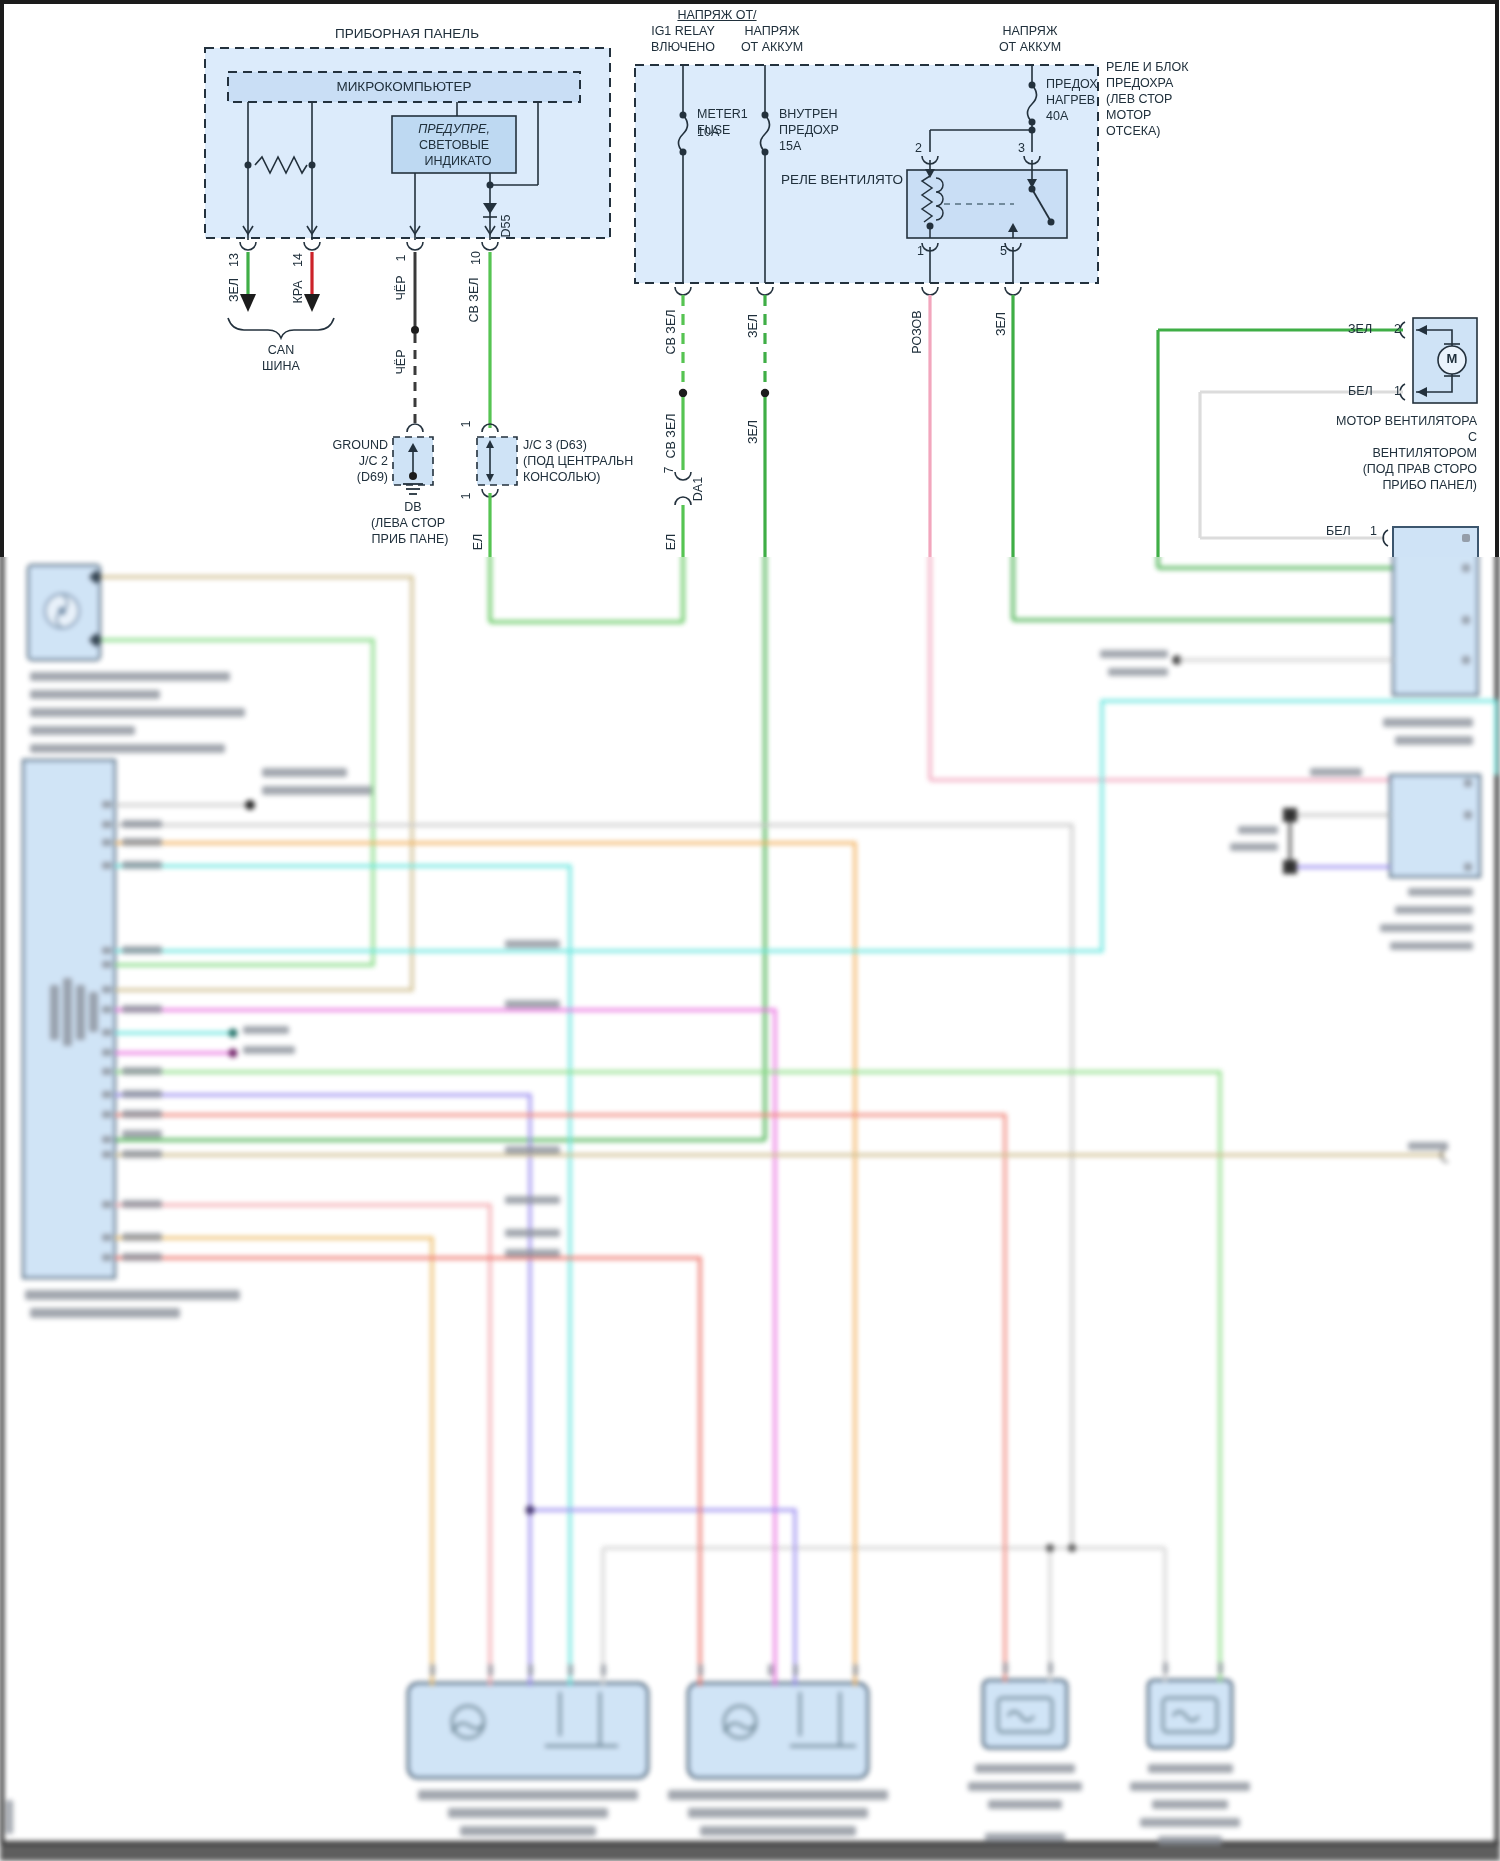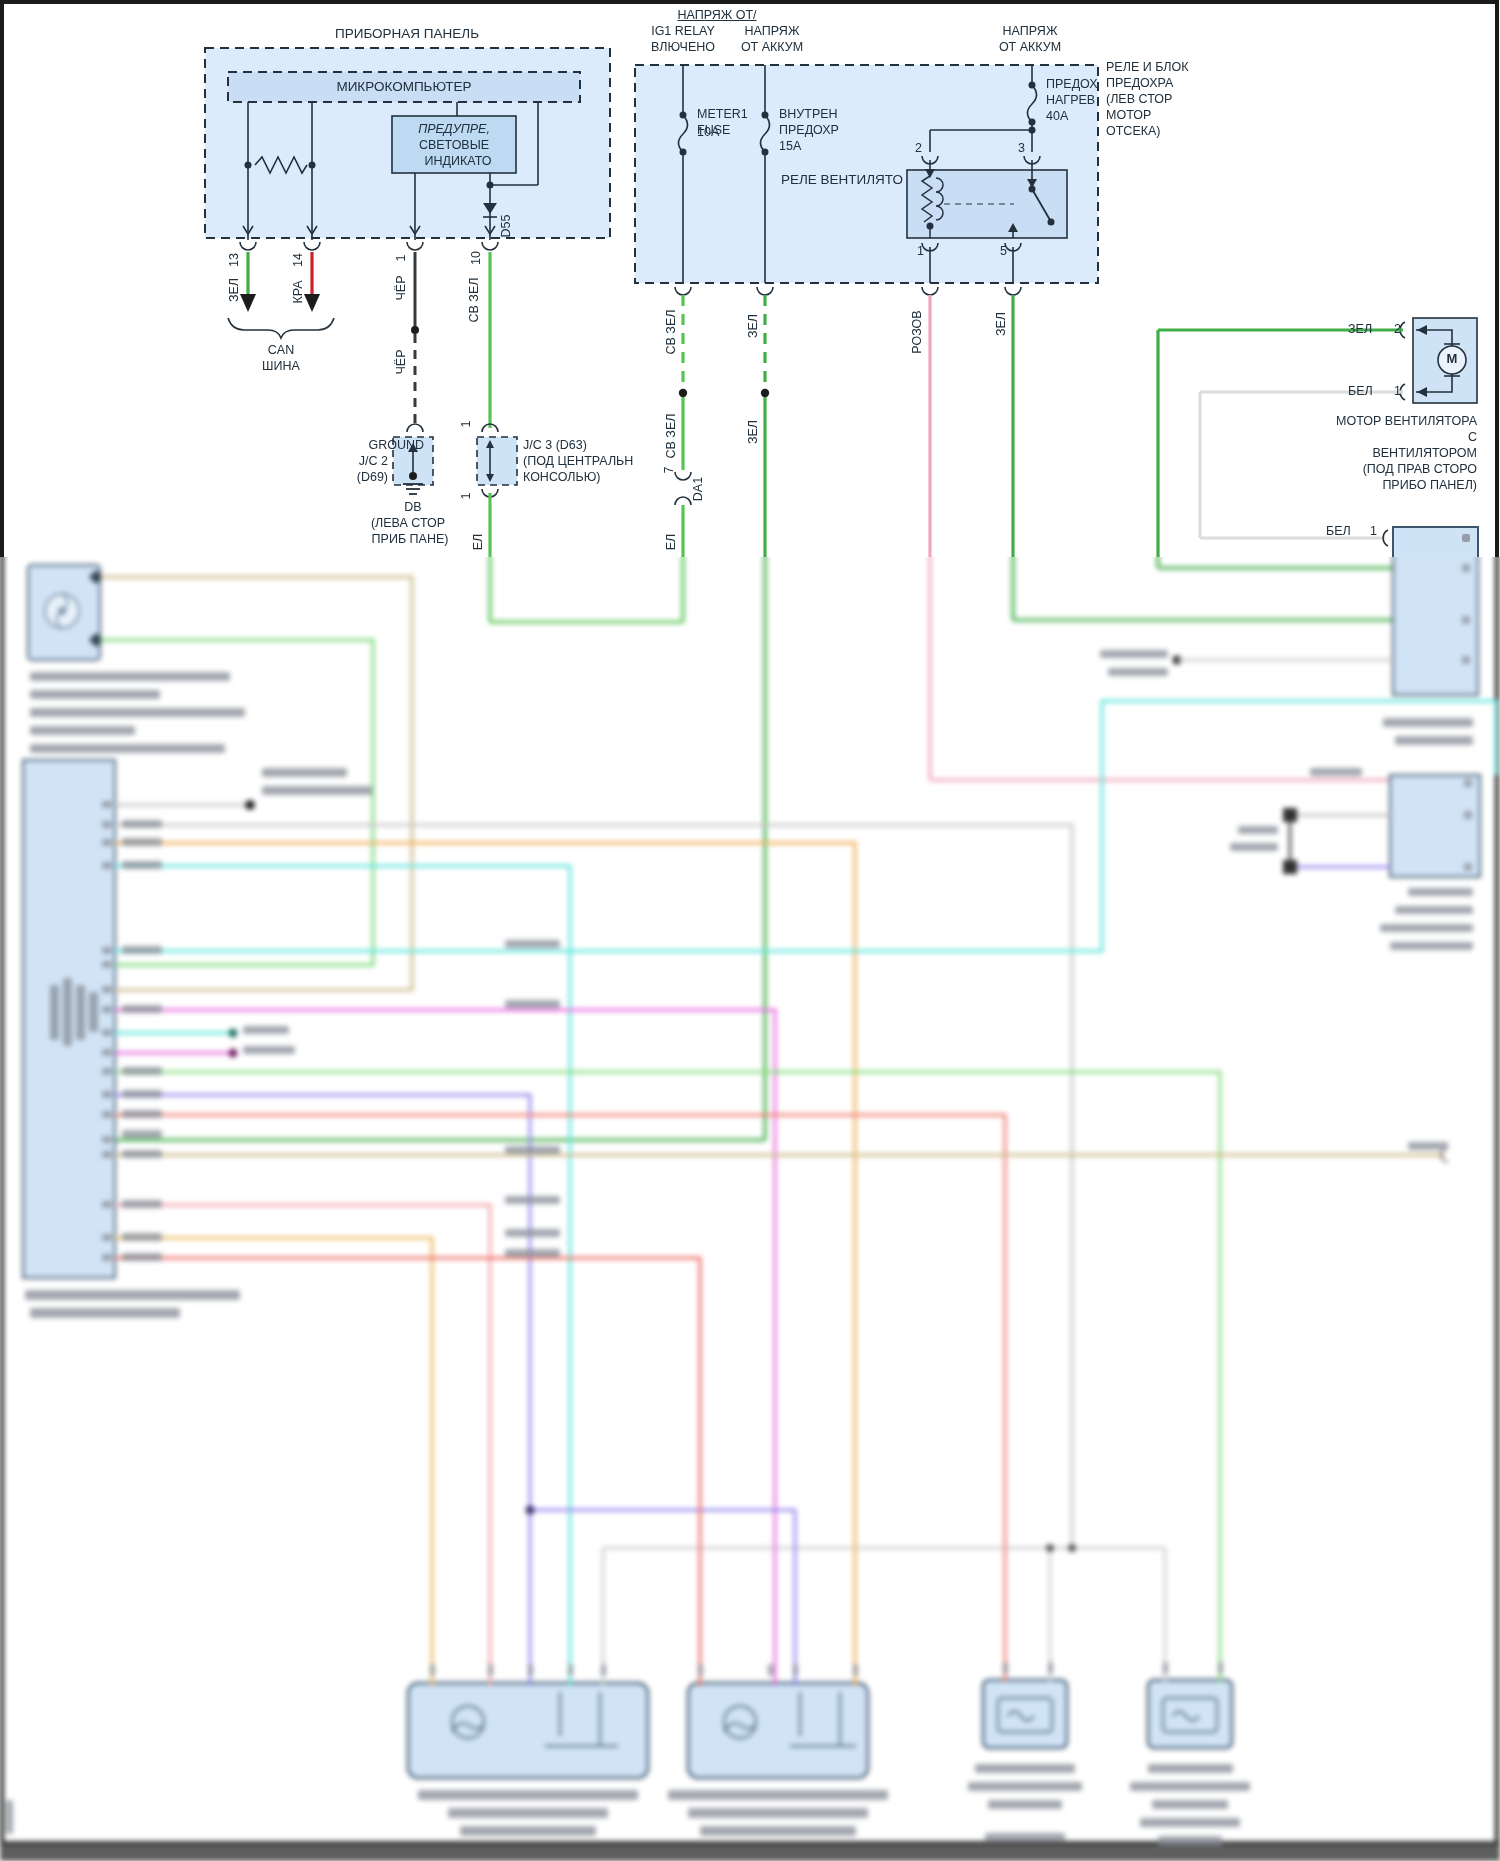--- a/index.html
+++ b/index.html
@@ -306,21 +306,21 @@
   <div class="lbl rot" style="left:401px;top:258px;">1</div>
   <div class="lbl rot" style="left:401px;top:288px;">ЧЁР</div>
   <div class="lbl rot" style="left:401px;top:362px;">ЧЁР</div>
   <div class="lbl rot" style="left:476px;top:258px;">10</div>
   <div class="lbl rot" style="left:474px;top:300px;">СВ ЗЕЛ</div>
   <div class="lbl rot" style="left:506px;top:226px;">D55</div>
 
   <div class="lbl ctr" style="left:281px;top:343px;">CAN</div>
   <div class="lbl ctr" style="left:281px;top:359px;">ШИНА</div>
 
-  <div class="lbl rgt" style="left:388px;top:438px;margin-left:36px;">GROUND</div>
+  <div class="lbl rgt" style="left:388px;top:438px;">GROUND</div>
   <div class="lbl rgt" style="left:388px;top:454px;">J/C 2</div>
   <div class="lbl rgt" style="left:388px;top:470px;text-align:center;">(D69)</div>
   <div class="lbl ctr" style="left:413px;top:500px;">DB</div>
   <div class="lbl ctr" style="left:408px;top:516px;">(ЛЕВА СТОР</div>
   <div class="lbl ctr" style="left:410px;top:532px;">ПРИБ ПАНЕ)</div>
 
   <div class="lbl" style="left:523px;top:438px;">J/C 3 (D63)</div>
   <div class="lbl" style="left:523px;top:454px;">(ПОД ЦЕНТРАЛЬН</div>
   <div class="lbl" style="left:523px;top:470px;">КОНСОЛЬЮ)</div>
   <div class="lbl rot" style="left:466px;top:424px;">1</div>

